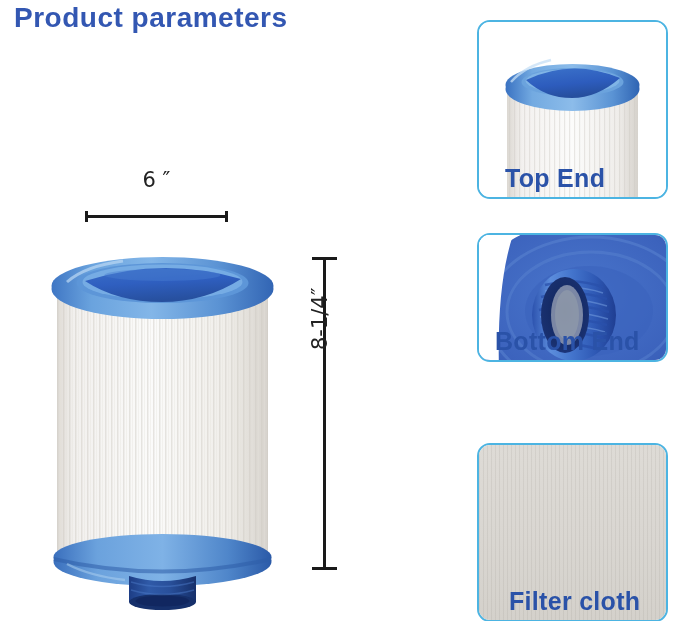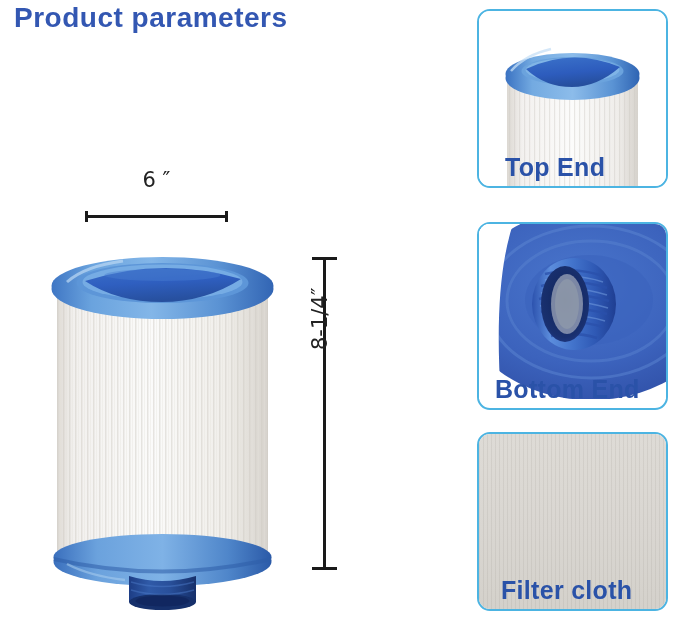--- a/index.html
+++ b/index.html
@@ -121,38 +121,39 @@
   
   .side-panel {
     position: absolute;
     left: 477px;
     width: 191px;
     border: 2px solid #4cb4e2;
     border-radius: 13px;
     background: #ffffff;
     overflow: hidden;
     box-sizing: border-box;
+    margin-top: 11px;
   }
   #panel-top-end    { top: 9px;   height: 179px; }
-  #panel-bottom-end { top: 222px; height: 188px; }
+  #panel-bottom-end { top: 222px; height: 129px; }
   #panel-filter-cloth { top: 432px; height: 179px; }
 
   .panel-caption {
     position: absolute;
     left: 26px;
     bottom: 4px;
     font-size: 25px;
     font-weight: bold;
     color: #2a52a8;
     white-space: nowrap;
     z-index: 5;
     letter-spacing: 0.3px;
   }
   #panel-bottom-end .panel-caption { left: 16px; }
-  #panel-filter-cloth .panel-caption { left: 22px; }
+  #panel-filter-cloth .panel-caption { left: 30px; }
 
   .panel-art {
     position: absolute;
     inset: 0;
     z-index: 1;
   }
 
   
   #filter-cloth-swatch {
     position: absolute;

